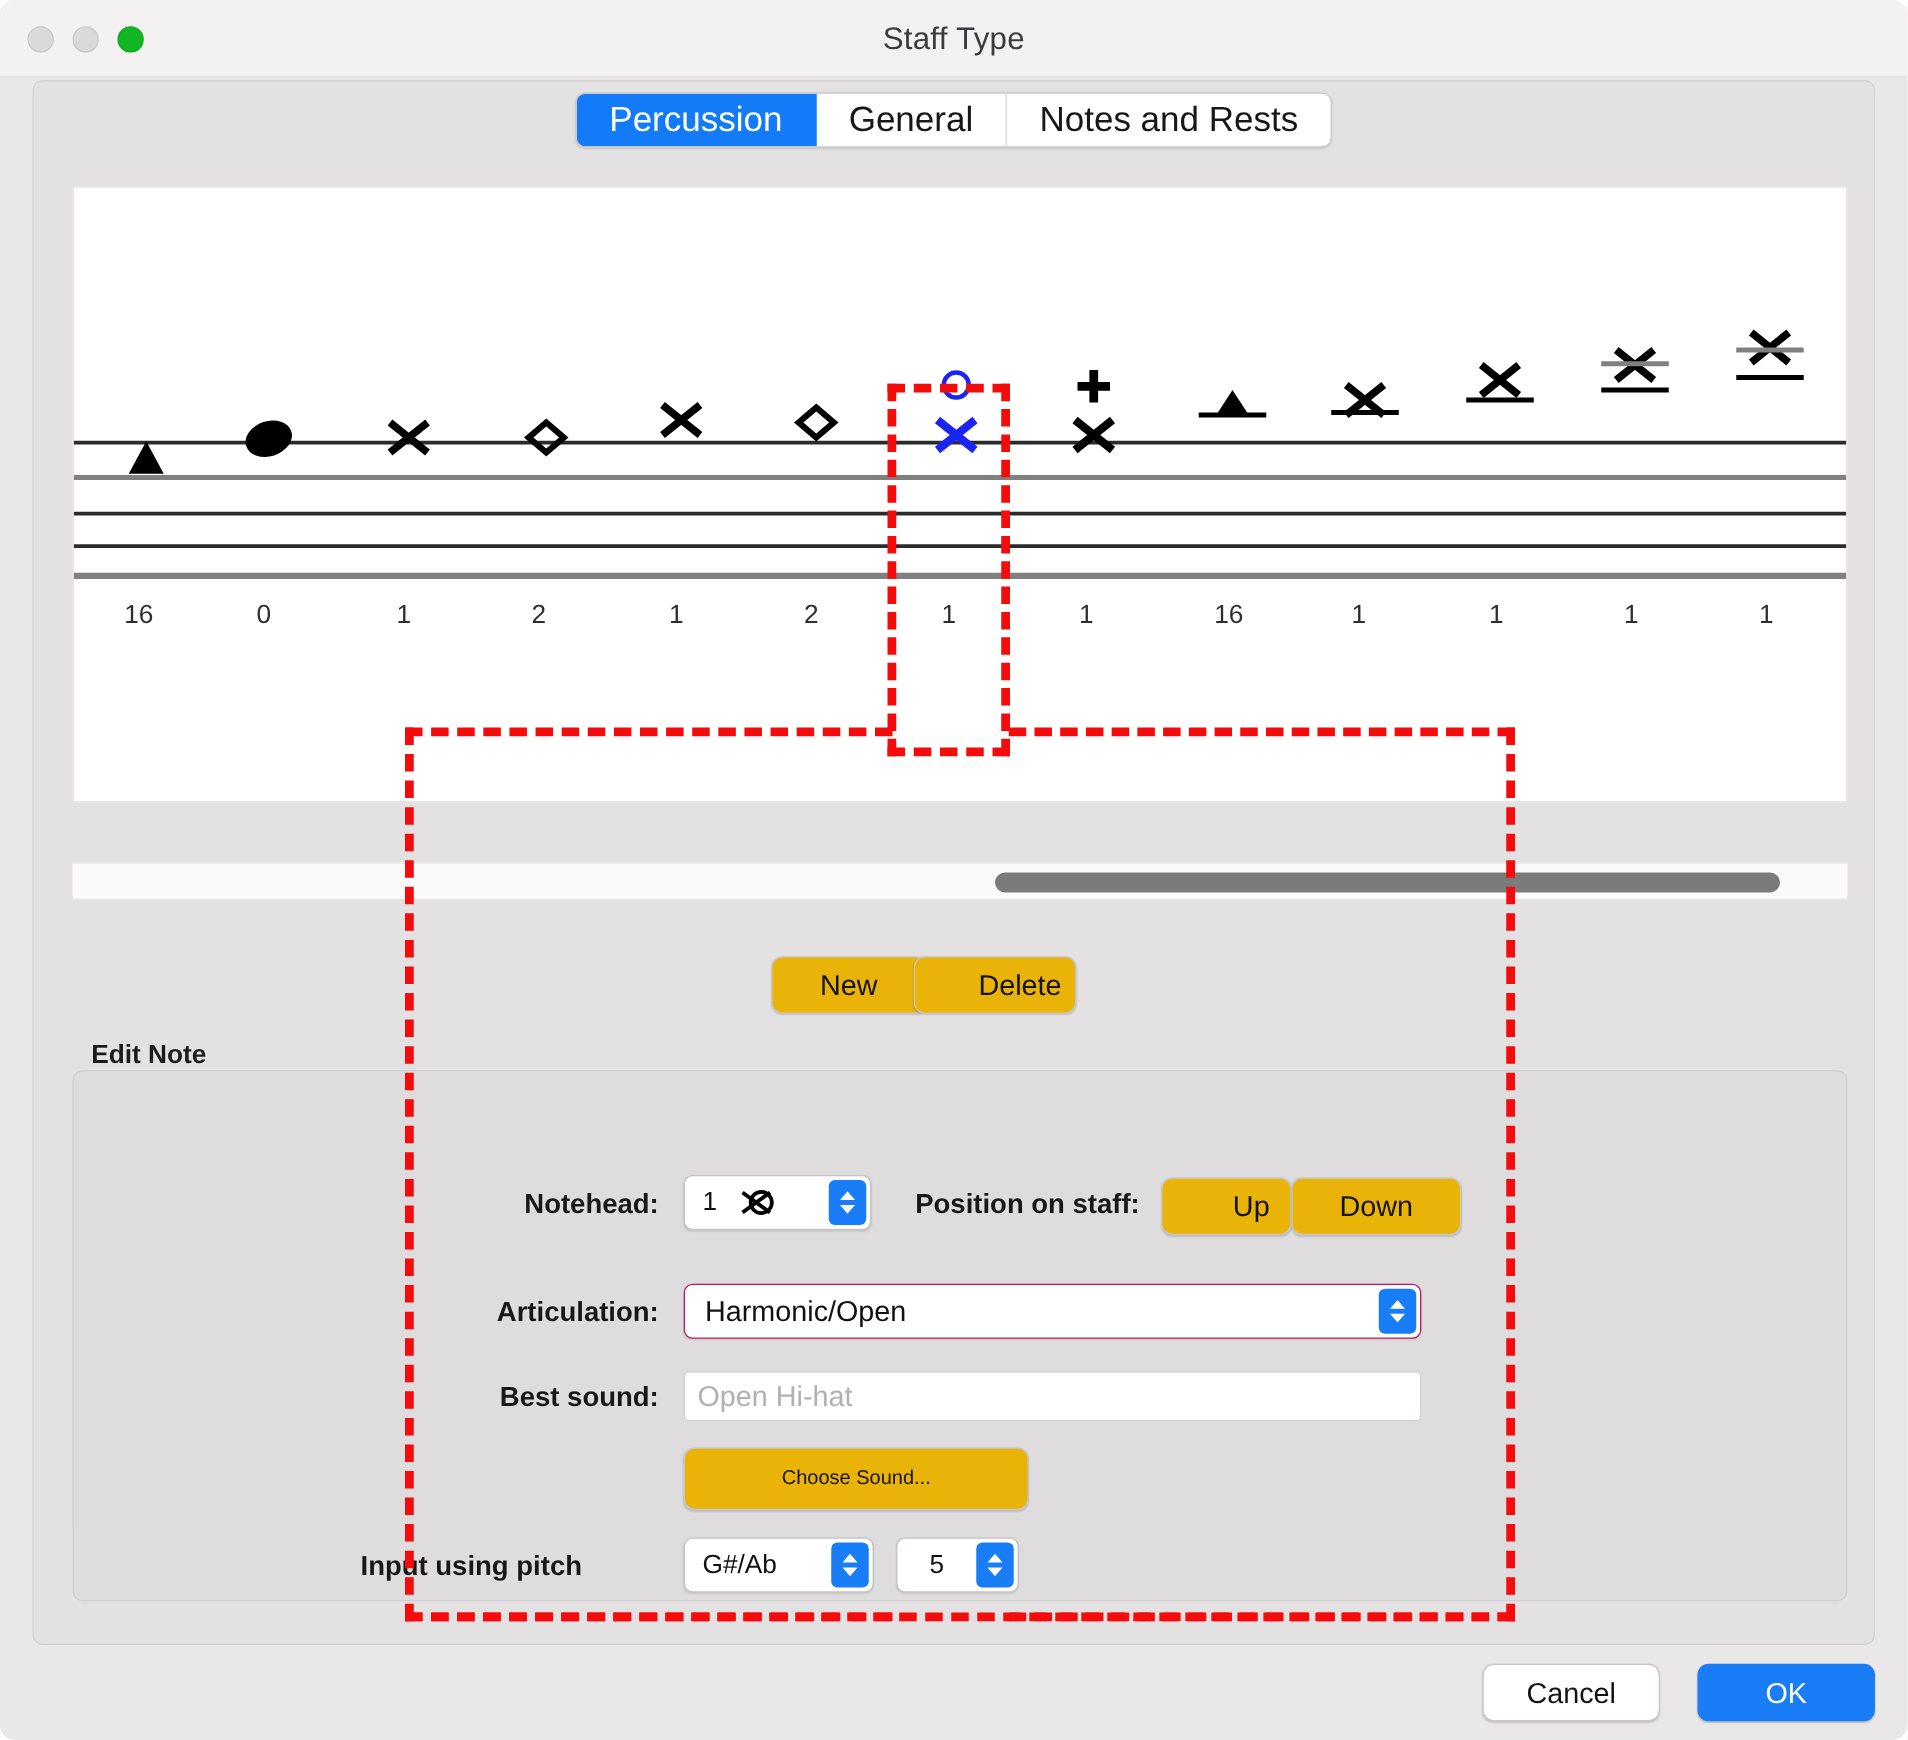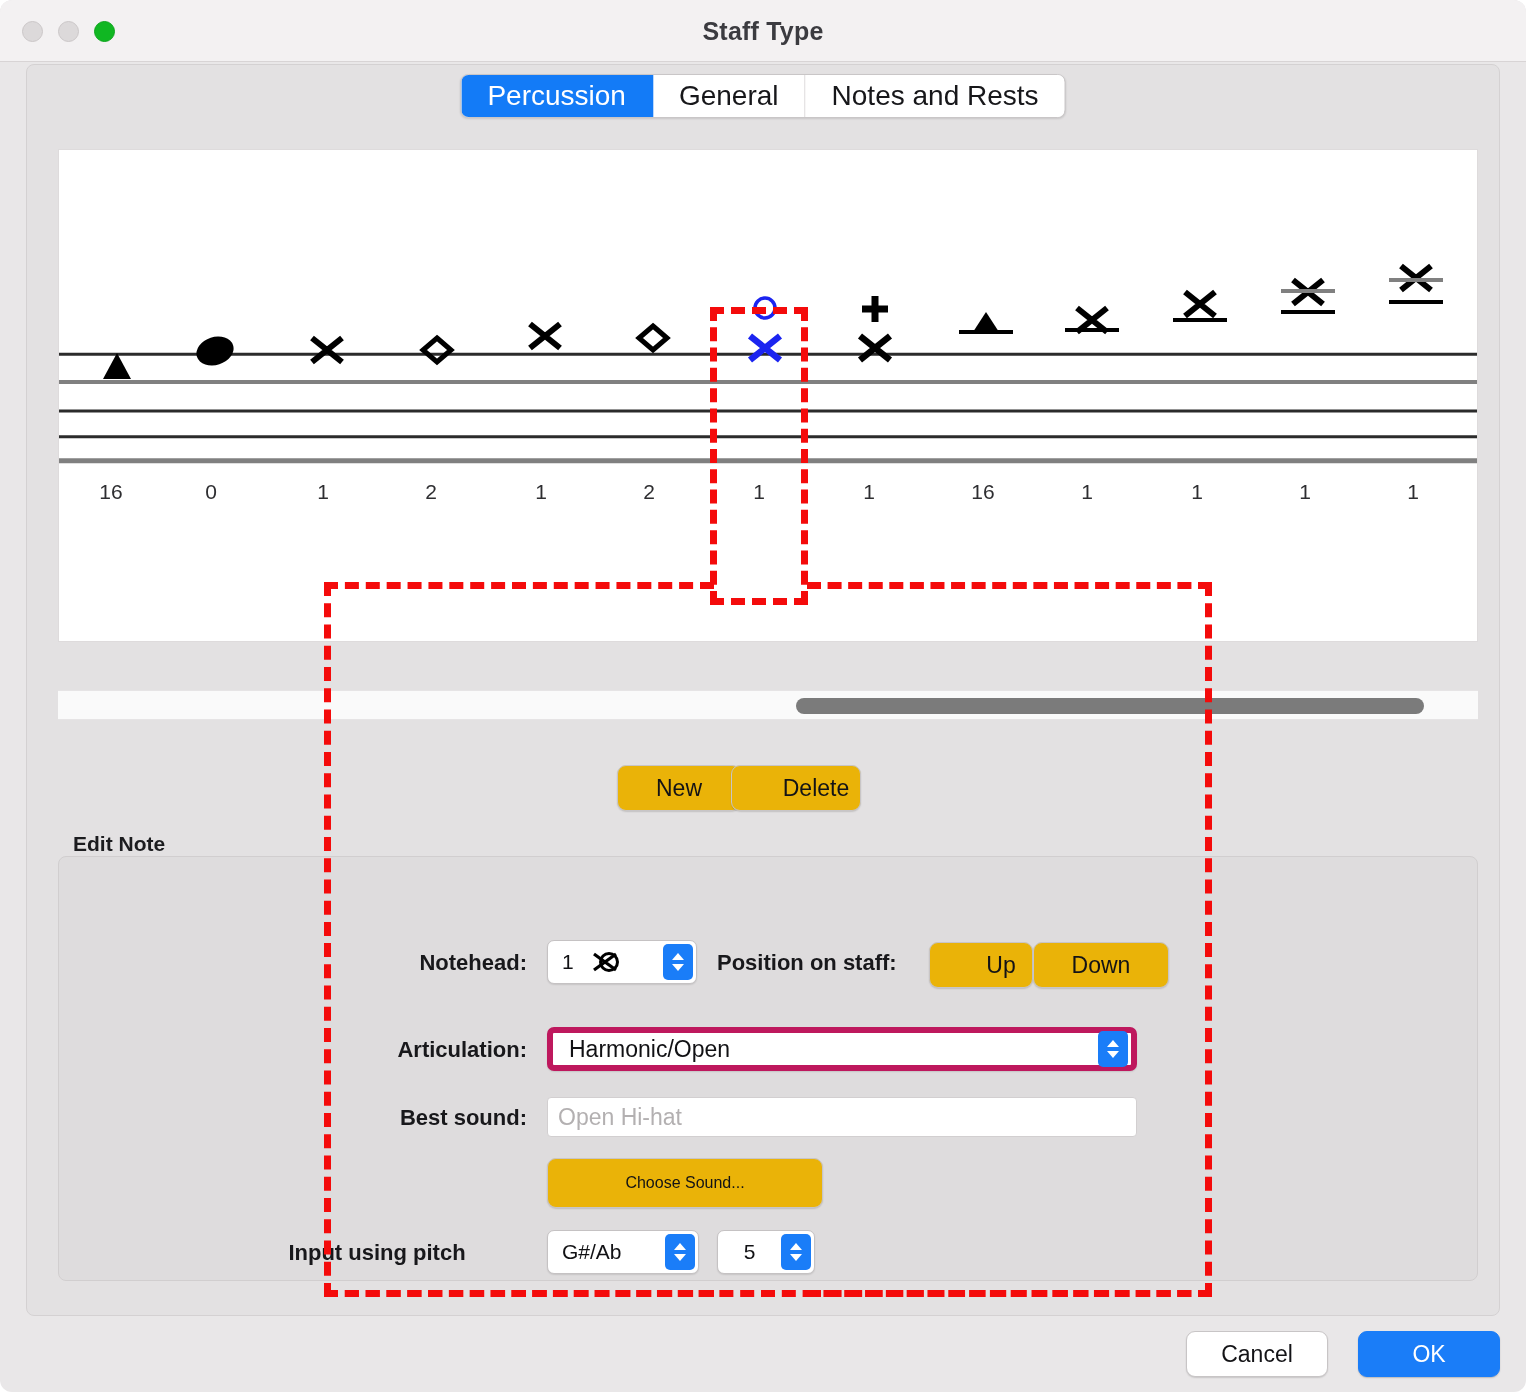--- a/index.html
+++ b/index.html
@@ -40,21 +40,21 @@
   .traffic.close    { left: 22px;  background: #dcd9da; border: 1px solid #cbc7c8; }
   .traffic.minimize { left: 58px;  background: #dcd9da; border: 1px solid #cbc7c8; }
   .traffic.zoom     { left: 94px;  background: #10b722; border: 1px solid #0da51d; }
   #window-title {
     position: absolute;
     top: 0; left: 0; right: 0;
     height: 48px;
     line-height: 62px;
     text-align: center;
     font-size: 25px;
-    font-weight: bold;
+    font-weight: normal;
     color: #3b3b40;
     letter-spacing: .2px;
   }
 
   
   #content {
     position: absolute;
     top: 64px; left: 26px;
     width: 1474px; height: 1252px;
     background: #e3e1e2;
@@ -230,21 +230,21 @@
   }
   .stepper-arrows i.up   { border-bottom: 7px solid #ffffff; }
   .stepper-arrows i.down { border-top: 7px solid #ffffff; }
 
   
   #articulation-select {
     position: absolute;
     top: 962px; left: 520px;
     width: 590px; height: 44px;
     background: #ffffff;
-    border: 6px solid #be185d;
+    border: 1px solid #be185d;
     border-radius: 7px;
     display: flex;
     align-items: center;
     box-shadow: 0 1px 1.5px rgba(0,0,0,.1);
   }
   #articulation-select .val {
     flex: 1;
     padding-left: 16px;
     font-size: 23px;
     color: #111114;
@@ -485,21 +485,21 @@
           <circle cx="23" cy="12" r="8.5" fill="none" stroke="#000" stroke-width="3"></circle>
           <path d="M8 4 L30 20 M30 4 L8 20" stroke="#000" stroke-width="3.2" fill="none"></path>
         </svg>
       </span>
       <span class="stepper-arrows">
         <i class="up"></i>
           <i class="down"></i>
       </span>
     </div>
 
-    <div class="field-label" style="top:885px; left:690px; width:210px; text-align:left;">Position on staff:</div>
+    <div class="field-label" style="top:885px; left:690px; width:210px; text-align:center;">Position on staff:</div>
     <div class="pushbtn" id="btn-up">Up</div>
     <div class="pushbtn" id="btn-down">Down</div>
 
     <div class="field-label" style="top:972px; left:250px; width:250px;">Articulation:</div>
     <div id="articulation-select">
       <span class="val">Harmonic/Open</span>
       <span class="stepper-arrows">
         <i class="up"></i>
           <i class="down"></i>
       </span>

